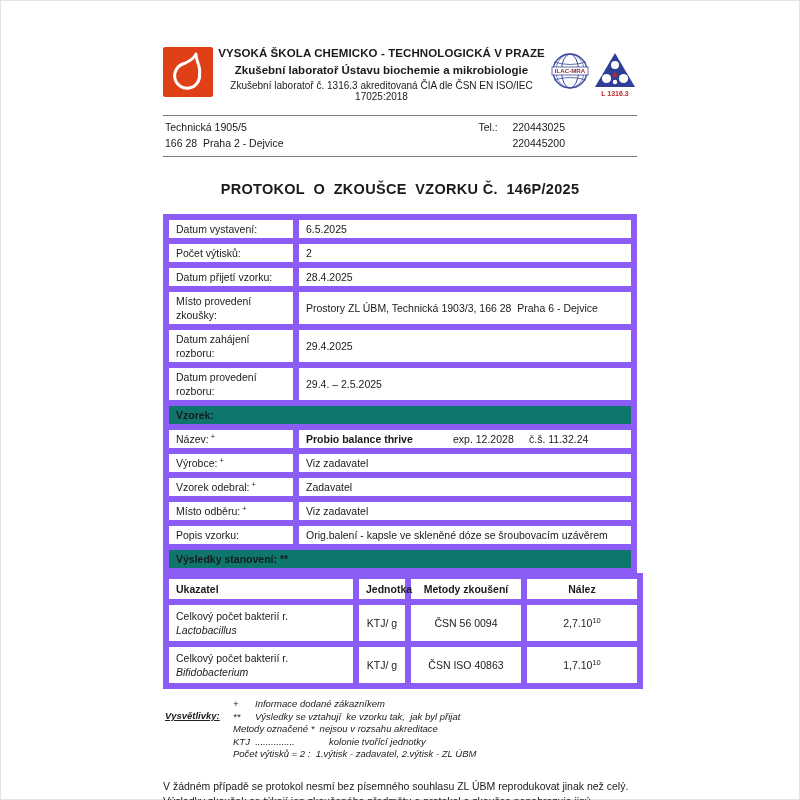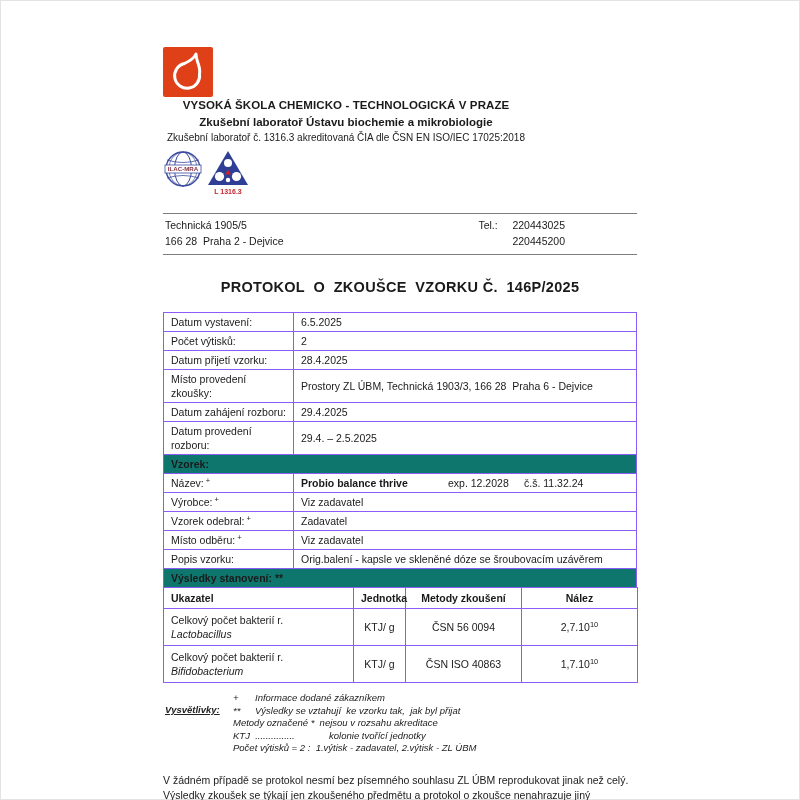--- a/index.html
+++ b/index.html
@@ -13,21 +13,21 @@
   }
   .page {
     width:800px; height:800px;
     border:1px solid #e3e3e3;
     background:#fff;
   }
   .content { width:474px; margin:0 auto; padding-top:44px; }
   [data-bind] { white-space:pre-wrap; }
 
   
-  .hdr { display:flex; align-items:flex-start;flex-direction:column; }
+  .hdr { display:flex; align-items:flex-start; }
   .hdr-logo { width:50px; height:50px; flex:0 0 50px; margin-top:2px; }
   .hdr-center { flex:1; text-align:center; padding:2px 4px 0 4px; }
   .hdr-line1 { font-size:11.5px; font-weight:bold; letter-spacing:0.1px; }
   .hdr-line2 { font-size:11.5px; font-weight:bold; margin-top:5px; }
   .hdr-line3 { font-size:10px; margin-top:4px; }
   .hdr-logos { display:flex; align-items:flex-start; gap:3px; flex:0 0 auto; margin-top:6px; }
 
   .rule { border:none; border-top:1.5px solid #7d7d7d; margin:0; }
   .rule-top { margin-top:12px; }
 
@@ -37,21 +37,21 @@
   .addr-right { margin-right:70px; line-height:16px; }
   .addr-tel-row { display:flex; }
   .addr-tel-label { display:inline-block; width:34px; }
   .addr-tel-spacer { display:inline-block; width:34px; }
 
   
   .title { text-align:center; font-weight:bold; font-size:14.5px; margin:24px 0 17px 0; letter-spacing:0.3px; }
 
   
   table { border-collapse:collapse; width:474px; table-layout:fixed; }
-  td,th { border:1px solid #8b5cf6; font-size:10.5px; padding:2px 7px; vertical-align:middle; line-height:14px;margin-left:24px; }
+  td,th { border:6px solid #8b5cf6; font-size:10.5px; padding:2px 7px; vertical-align:middle; line-height:14px;margin-left:24px; }
   .lbl { width:130px; }
   .sec td { background:#0f766e; font-weight:bold; }
   sup { font-size:7.5px; line-height:0; }
   .lbl sup { margin-left:2px; }
   .name-row-val { display:flex; }
   .pname { font-weight:bold; width:147px; flex:0 0 147px; }
   .pexp  { width:76px; flex:0 0 76px; }
   .res-table { margin-top:-1px; }
   .res-table th { font-weight:bold; text-align:center; padding:3px 7px; }
   .res-table th.c1 { text-align:left; }

